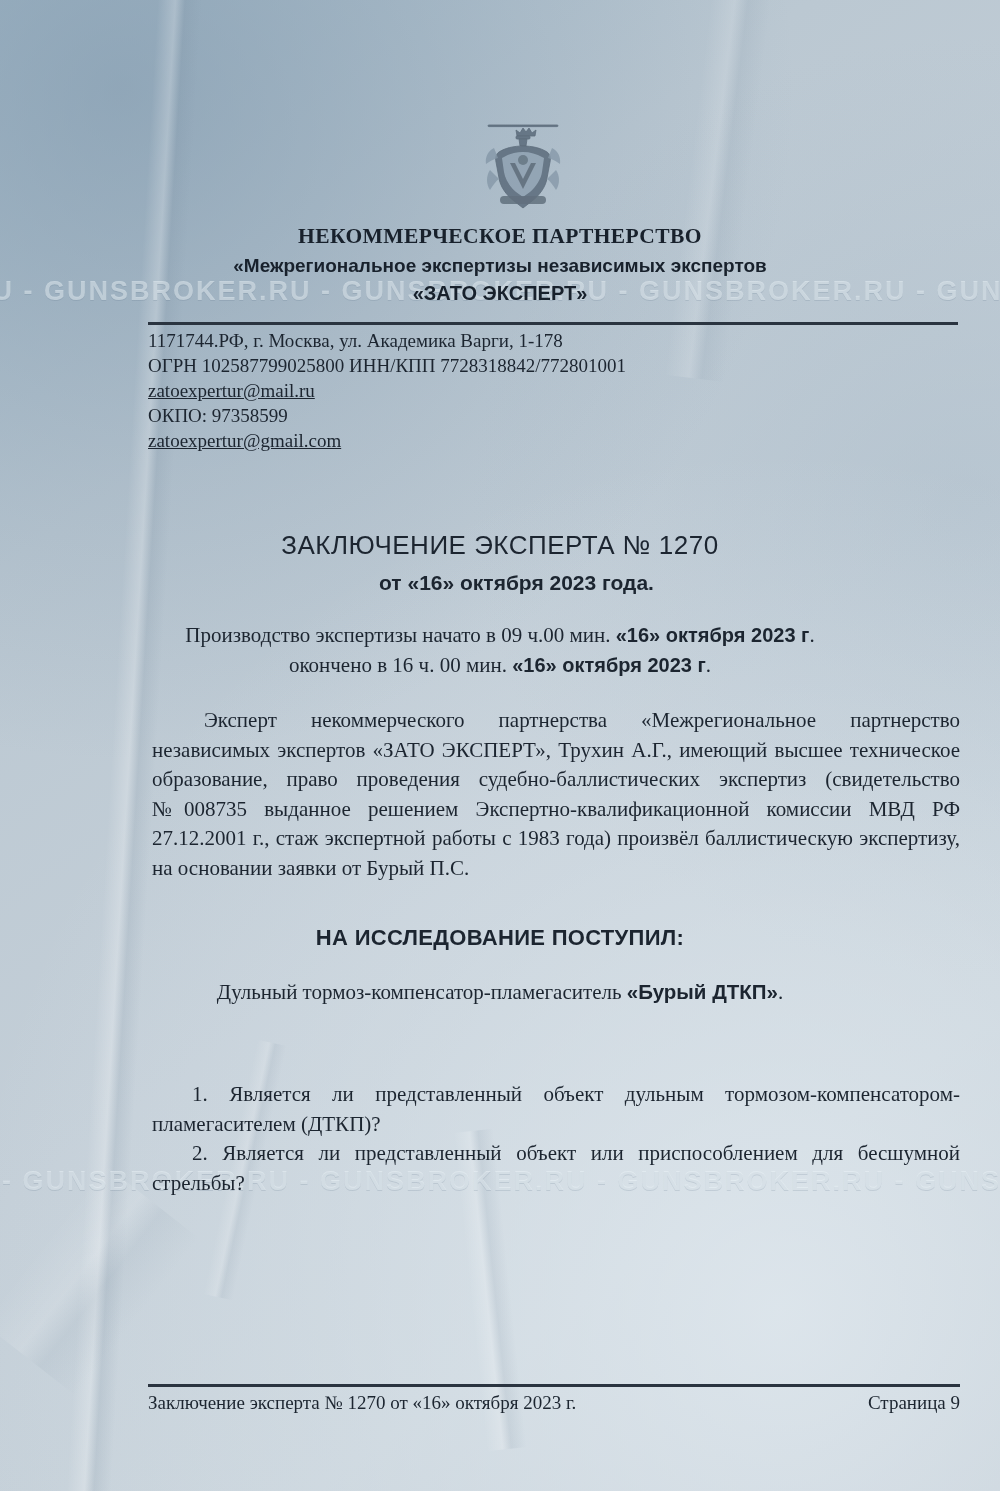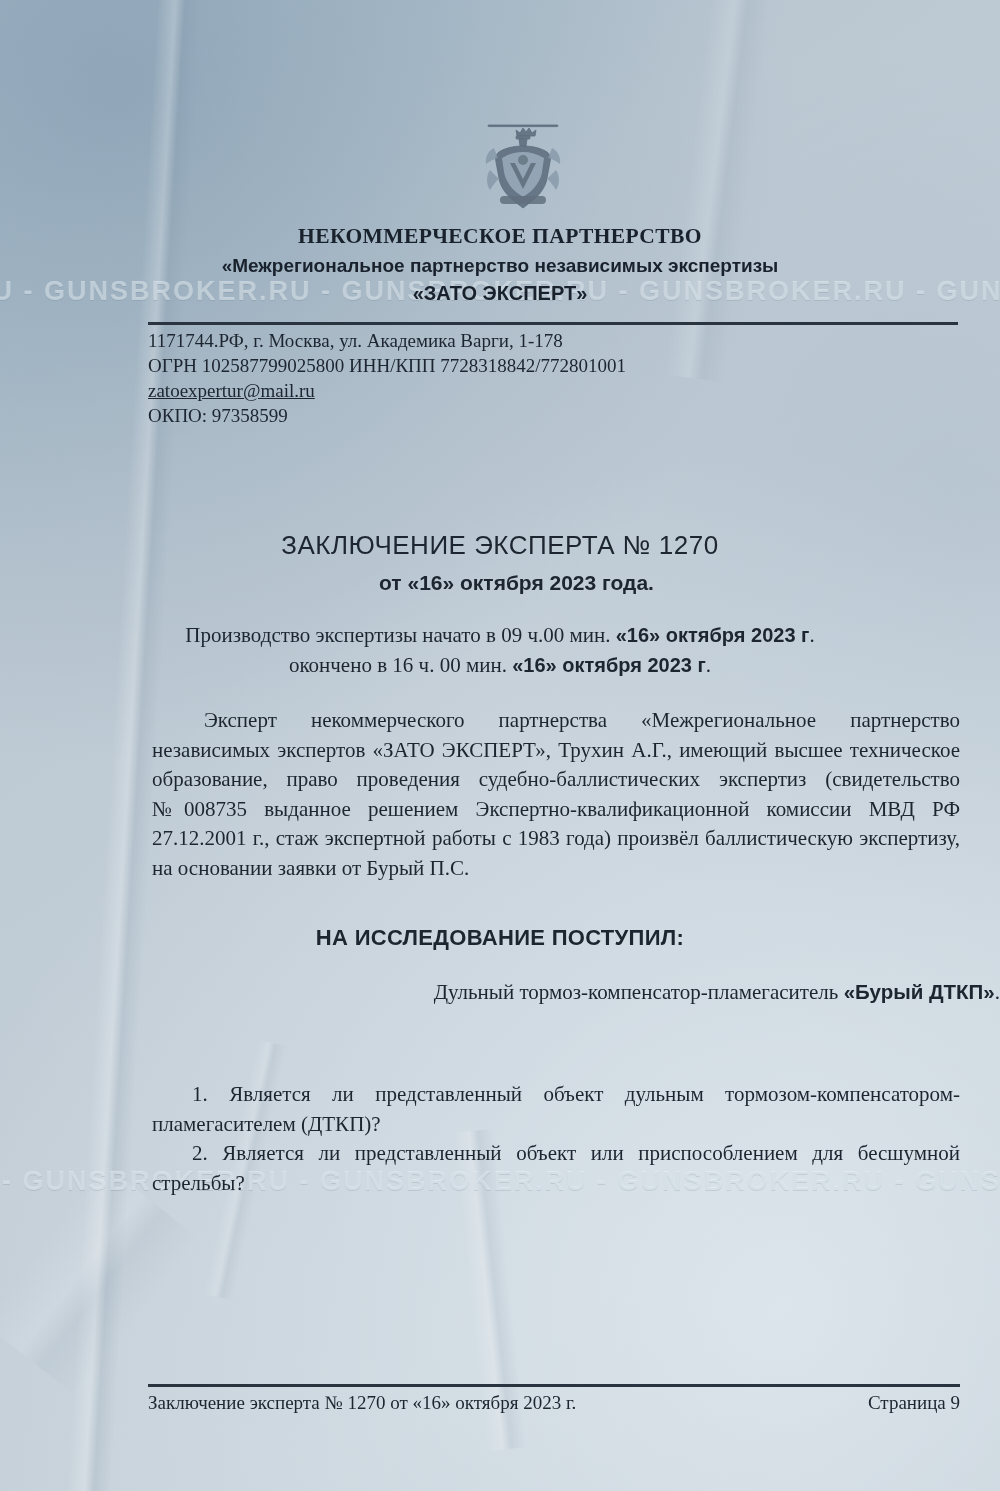--- a/index.html
+++ b/index.html
@@ -151,21 +151,21 @@
     font-size: 22px;
     letter-spacing: .3px;
   }
   #heading-submitted { top: 925px; }
   #heading-tasks { top: 1030px; }
   #submitted-object {
     position: absolute;
     left: 0;
     top: 980px;
     width: 1000px;
-    text-align: right;
+    text-align: center;
     font-size: 21px;
   }
   #submitted-object b { font-family: "Liberation Sans", "DejaVu Sans", sans-serif; font-size: 20.5px; }
   #questions {
     position: absolute;
     left: 152px;
     top: 1080px;
     width: 808px;
     font-size: 21px;
     line-height: 29.5px;
@@ -234,32 +234,33 @@
       <g fill="#6e8394" opacity="0.8">
         <path d="M14 40 c-6 3 -9 9 -8 16 c4-3 8-5 12-6z"></path>
         <path d="M72 40 c6 3 9 9 8 16 c-4-3 -8-5 -12-6z"></path>
         <path d="M10 62 c-4 6 -4 14 0 20 c3-5 6-9 9-11z"></path>
         <path d="M76 62 c4 6 4 14 0 20 c-3-5 -6-9 -9-11z"></path>
       </g>
     </svg>
 
     <div class="org-block">
       <div id="org-line-1">НЕКОММЕРЧЕСКОЕ ПАРТНЕРСТВО</div>
-      <div id="org-line-2">«Межрегиональное партнерство независимых экспертизы</div>
+      <div id="org-line-2">«Межрегиональное экспертизы независимых экспертов</div>
       <div id="org-line-3">«ЗАТО ЭКСПЕРТ»</div>
     </div>
 
     <div id="header-rule"></div>
 
     <div id="contacts">
       <div id="contacts-left">
         <div>1171744.РФ, г. Москва, ул. Академика Варги, 1-178</div>
         <div>ОГРН 102587799025800 ИНН/КПП 7728318842/772801001</div>
         <div class="u">zatoexpertur@mail.ru</div>
         <div>ОКПО: 97358599</div>
+        <div class="u">zatoexpertur@gmail.com</div>
       </div>
       <div id="contacts-right">
         
         
         
         
       </div>
     </div>
 
     <div id="title-block">

